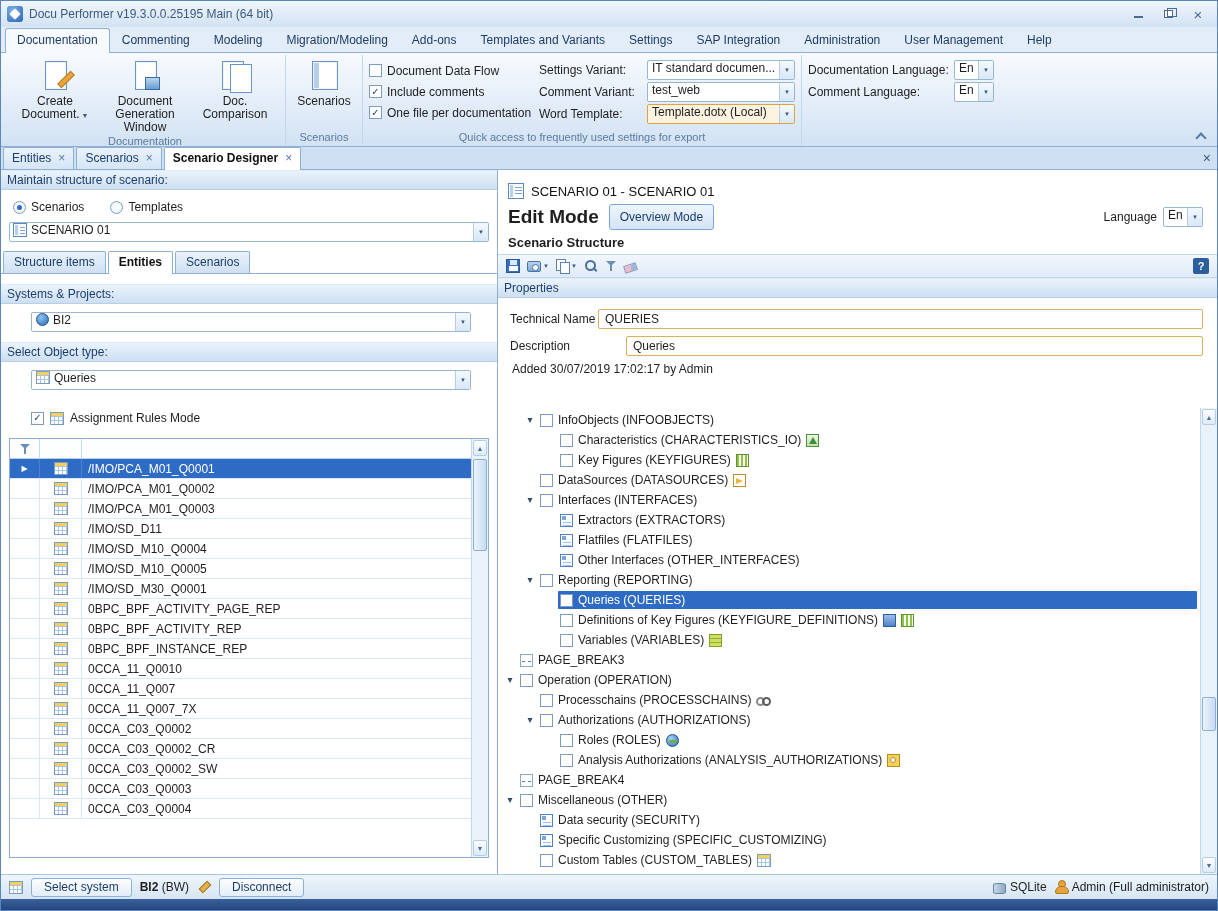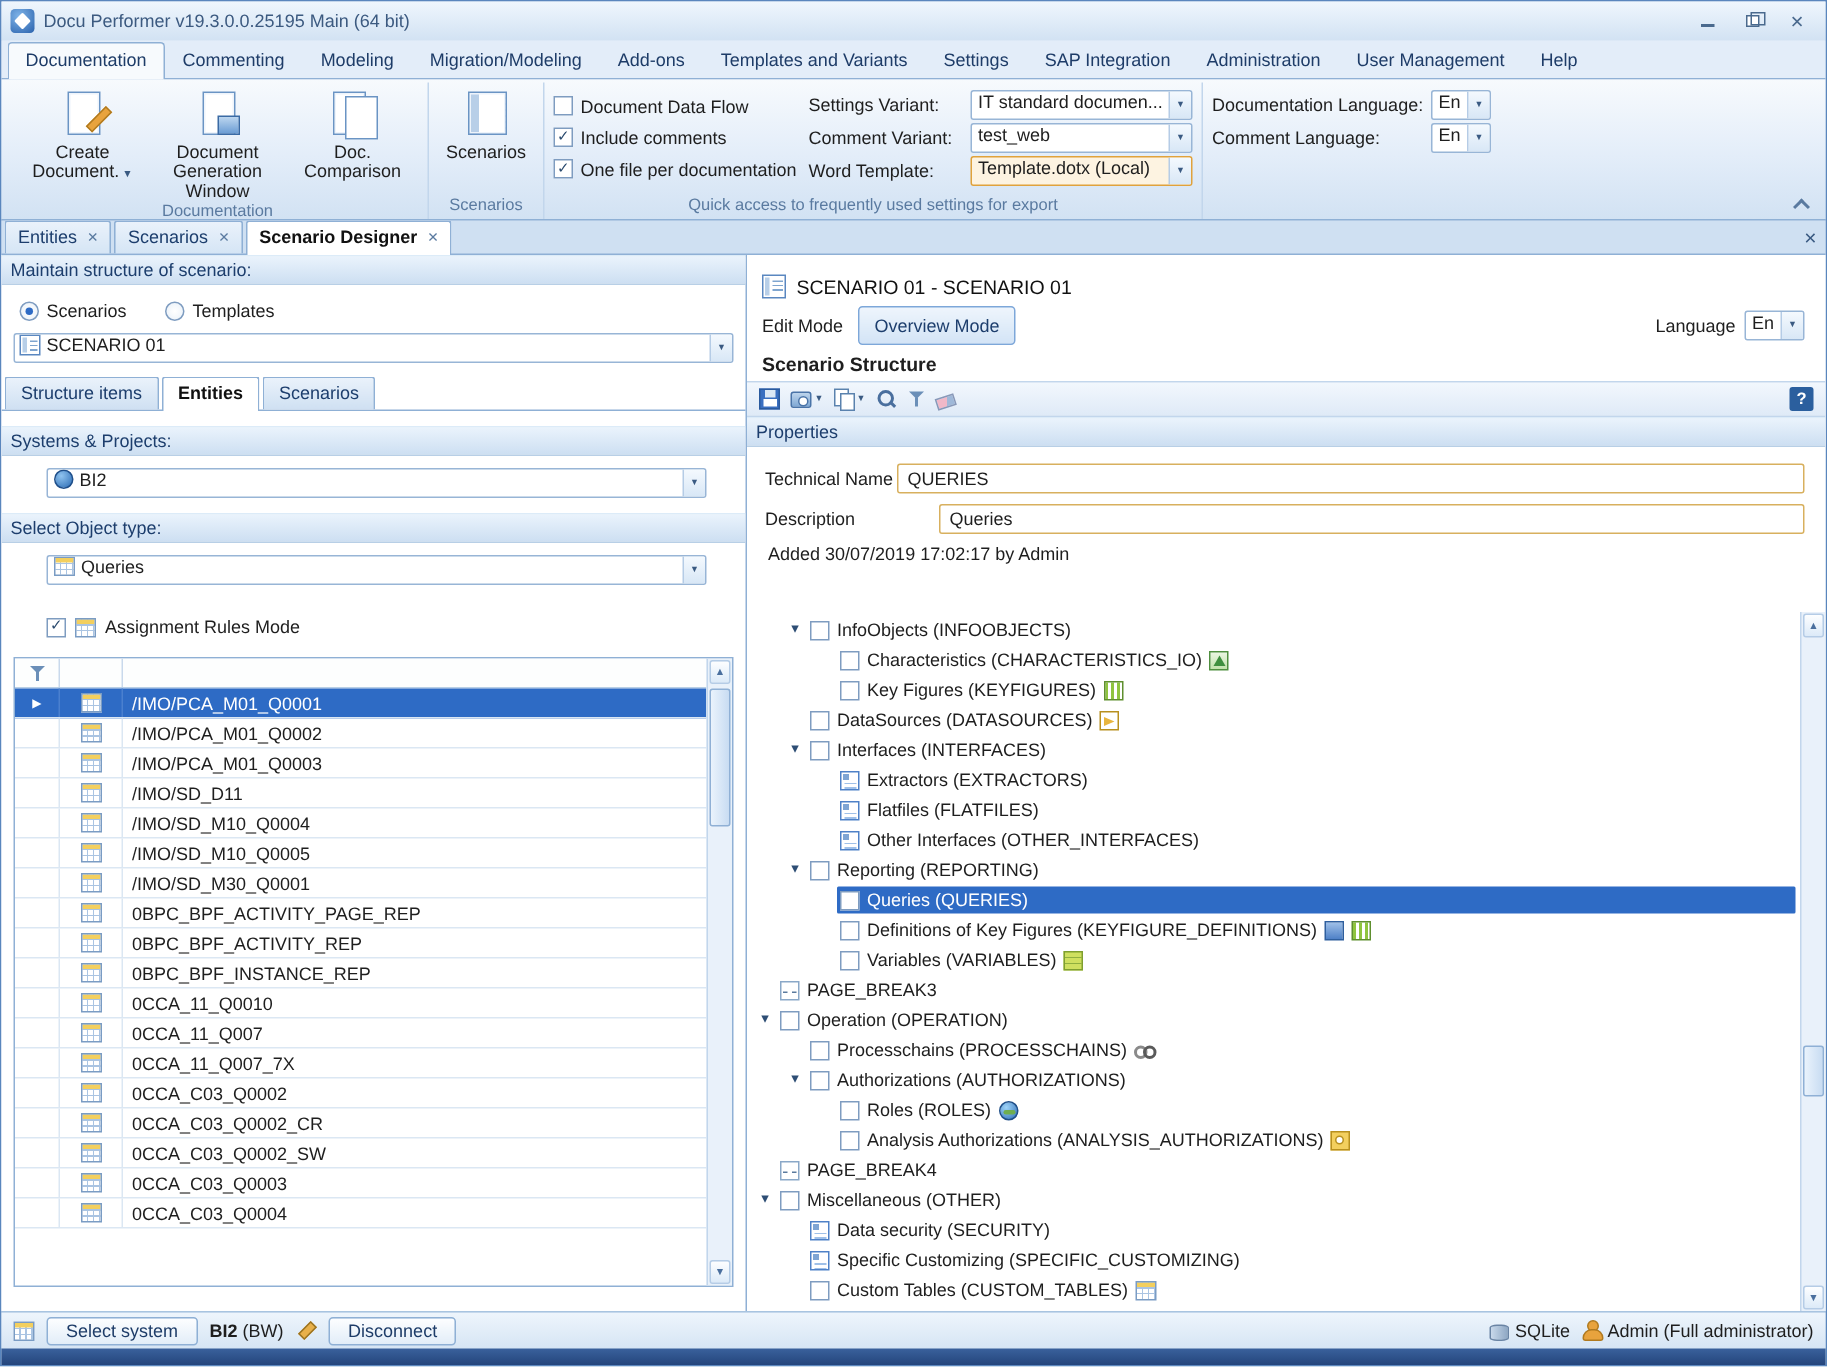--- a/index.html
+++ b/index.html
@@ -98,21 +98,21 @@
 .vscroll{width:17px;background:#e9f1fa;border-left:1px solid #c2d6ec;display:flex;flex-direction:column;flex:none}
 .sb-btn{height:16px;display:flex;align-items:center;justify-content:center;font-size:7px;color:#4a6f9e;background:linear-gradient(#fdfeff,#dceaf8);border:1px solid #b5cce6;border-radius:2px;margin:1px;flex:none}
 .sb-track{flex:1;position:relative;margin:0 1px}
 .sb-thumb{position:absolute;left:0;right:0;background:linear-gradient(90deg,#eaf3fc,#c8dcf2);border:1px solid #8fb0d5;border-radius:2px}
 
 
 .rp-header{padding:8px 10px 0;flex:none}
 .rp-title-row{display:flex;align-items:center;gap:7px;height:26px}
 .rp-title{font-weight:normal;font-size:13px;color:#111}
 .rp-mode-row{display:flex;align-items:center;gap:10px;height:26px}
-.rp-mode{font-weight:normal;font-size:12px}
+.rp-mode{font-weight:bold;font-size:19px}
 .ov-btn{height:20px;padding:12px 10px;border:1px solid #7da7d9;border-radius:3px;background:linear-gradient(#eef5fc,#d3e4f6);color:#1d3e6d;display:flex;align-items:center}
 .lang-wrap{margin-left:auto;display:flex;align-items:center;gap:6px;padding-right:4px}
 .rp-section{height:24px;display:flex;align-items:center;font-weight:bold;font-size:13px}
 .rp-toolbar{height:24px;background:linear-gradient(#f2f7fd,#dfeaf7);border-top:1px solid #c2d6ec;border-bottom:1px solid #c2d6ec;display:flex;align-items:center;gap:7px;padding:0 8px;flex:none}
 .tb-item{display:flex;align-items:center;gap:2px}
 .tb-dd{font-size:6px;color:#3a5a82}
 .tb-help{margin-left:auto;width:16px;height:16px;background:#2b5f9e;color:#fff;border-radius:2px;display:flex;align-items:center;justify-content:center;font-weight:bold;font-size:11px}
 .props{padding:10px 12px 0;flex:none;height:110px}
 .prop-row{display:flex;align-items:center;margin-bottom:5px;height:22px}
 .plabel{width:88px;flex:none}

